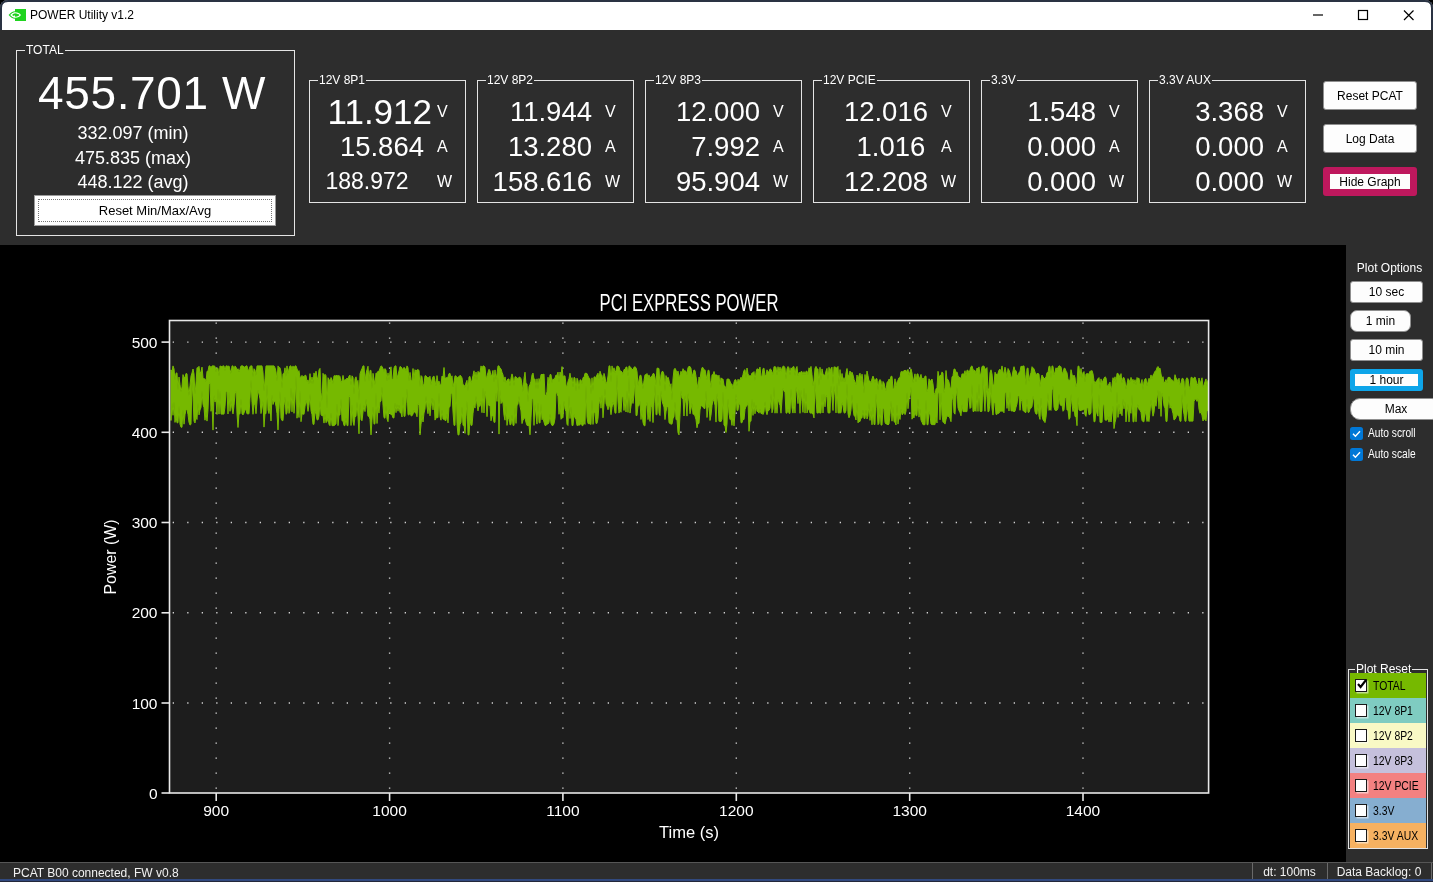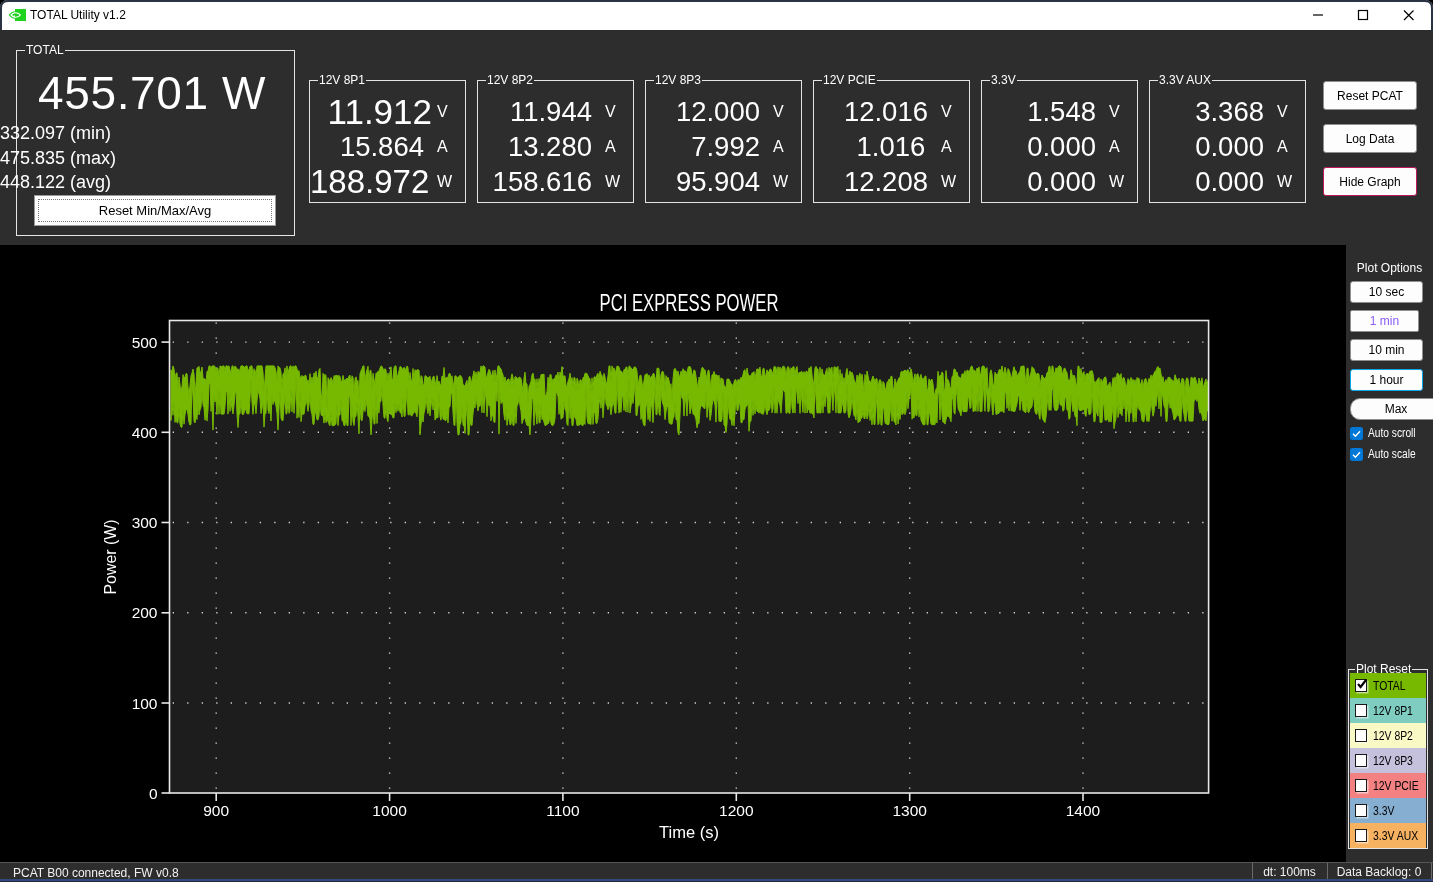--- a/index.html
+++ b/index.html
@@ -4,45 +4,45 @@
 body{width:1433px;height:882px;background:#000;font-family:"Liberation Sans",sans-serif;overflow:hidden;position:relative}
 </style></head><body>
 <div style="position:absolute;left:0;top:0;width:1433px;height:30px;background:#fff;border-radius:8px 8px 0 0;box-shadow:inset 2px 0 0 #2a3343,inset -2px 0 0 #2a3343,inset 0 2px 0 #2a3343"></div>
 <div style="position:absolute;left:0;top:0;width:1433px;height:30px">
 <svg style="position:absolute;left:8px;top:9px" width="18" height="12" viewBox="0 0 18 12">
 <rect x="7" y="0" width="11" height="12" fill="#1fd41f"></rect>
 <path d="M7.3 2.2 C4.5 2.2 2.6 3.8 0.6 6 C2.6 8.2 4.5 9.8 7.3 9.8 C10.4 9.8 12.6 8.7 14.6 6 C12.6 3.3 10.4 2.2 7.3 2.2 Z M7.3 3.6 C9.6 3.6 11.3 4.4 12.6 6 C11.3 7.6 9.6 8.4 7.3 8.4 C5.3 8.4 3.9 7.4 2.6 6 C3.9 4.6 5.3 3.6 7.3 3.6 Z" fill="#1fd41f"></path>
 <path d="M7.3 3.3 C5.1 3.3 3.6 4.5 2.2 6 C3.6 7.5 5.1 8.7 7.3 8.7 C9.9 8.7 11.7 7.7 13 6 C11.7 4.3 9.9 3.3 7.3 3.3 Z M7.3 4.5 C9.1 4.5 10.5 5 11.4 6 C10.5 7 9.1 7.5 7.3 7.5 C5.9 7.5 4.8 6.9 3.9 6 C4.8 5.1 5.9 4.5 7.3 4.5 Z" fill="#fff"></path>
 <path d="M5.2 4.9 C6 4.6 6.7 4.5 7.5 4.6 L7.9 5.4 L9.1 5 C9.8 5.2 10.3 5.5 10.8 6 C9.9 6.9 8.7 7.4 7.3 7.4 L6.6 6.2 L5.5 7 C4.9 6.7 4.5 6.4 4.1 6 C4.4 5.6 4.8 5.2 5.2 4.9 Z" fill="#1fd41f"></path>
 </svg>
-<div style="position:absolute;left:30px;top:8px;font-size:12px;color:#000">TOTAL Utility v1.2</div>
+<div style="position:absolute;left:30px;top:8px;font-size:12px;color:#000">POWER Utility v1.2</div>
 <svg style="position:absolute;left:1308px;top:0" width="125" height="30" viewBox="0 0 125 30">
 <line x1="5" y1="15" x2="15" y2="15" stroke="#000" stroke-width="1.2"></line>
 <rect x="50.5" y="10.5" width="9" height="9" fill="none" stroke="#000" stroke-width="1.2"></rect>
 <path d="M96 10.5 L105.5 20 M105.5 10.5 L96 20" stroke="#000" stroke-width="1.2"></path>
 </svg>
 </div>
 <div style="position:absolute;left:0;top:30px;width:1433px;height:215px;background:#2d2d2d"></div>
 <div style="position:absolute;left:1346px;top:245px;width:87px;height:617px;background:#2d2d2d"></div>
 
 <div style="position:absolute;left:16px;top:50px;width:279px;height:186px;border:1px solid #e4e4e4">
     <span style="position:absolute;left:8px;top:-8px;background:#2d2d2d;padding:0 1px;font-size:12px;color:#fff;line-height:15px;white-space:nowrap">TOTAL</span>
   </div>
 <div style="position:absolute;left:0px;top:70px;width:266px;text-align:right;font-size:46px;line-height:46px;letter-spacing:0.6px;color:#fff">455.701 W</div>
-<div style="position:absolute;left:0px;top:121px;width:266px;text-align:left;font-size:18px;line-height:24.5px;color:#fff">332.097 (min)<br>475.835 (max)<br>448.122 (avg)</div>
+<div style="position:absolute;left:0px;top:121px;width:266px;text-align:center;font-size:18px;line-height:24.5px;color:#fff">332.097 (min)<br>475.835 (max)<br>448.122 (avg)</div>
 <div style="position:absolute;left:34px;top:195px;width:242px;height:31px;background:#fff;border:1px solid #9a9a9a;display:flex;align-items:center;justify-content:center;font-size:13px;color:#000"><div style="position:absolute;left:3px;top:3px;right:3px;bottom:3px;border:1px dotted #777"></div>Reset Min/Max/Avg</div>
 
 <div style="position:absolute;left:309px;top:80px;width:157px;height:123px;border:1px solid #e4e4e4">
     <span style="position:absolute;left:8px;top:-8px;background:#2d2d2d;padding:0 1px;font-size:12px;color:#fff;line-height:15px;white-space:nowrap">12V 8P1</span>
   </div>
 <div style="position:absolute;left:318px;top:98px;width:114px;text-align:right;font-size:35px;line-height:27.5px;color:#fff">11.912</div>
 <div style="position:absolute;left:437px;top:104px;font-size:16px;line-height:16px;color:#fff">V</div>
 <div style="position:absolute;left:310px;top:133px;width:114px;text-align:right;font-size:27.5px;line-height:27.5px;color:#fff">15.864</div>
 <div style="position:absolute;left:437px;top:139px;font-size:16px;line-height:16px;color:#fff">A</div>
-<div style="position:absolute;left:310px;top:168px;width:114px;text-align:center;font-size:33px;line-height:27.5px;color:#fff">188.972</div>
+<div style="position:absolute;left:310px;top:168px;width:114px;text-align:center;font-size:23px;line-height:27.5px;color:#fff">188.972</div>
 <div style="position:absolute;left:437px;top:174px;font-size:16px;line-height:16px;color:#fff">W</div>
 <div style="position:absolute;left:477px;top:80px;width:157px;height:123px;border:1px solid #e4e4e4">
     <span style="position:absolute;left:8px;top:-8px;background:#2d2d2d;padding:0 1px;font-size:12px;color:#fff;line-height:15px;white-space:nowrap">12V 8P2</span>
   </div>
 <div style="position:absolute;left:478px;top:98px;width:114px;text-align:right;font-size:27.5px;line-height:27.5px;color:#fff">11.944</div>
 <div style="position:absolute;left:605px;top:104px;font-size:16px;line-height:16px;color:#fff">V</div>
 <div style="position:absolute;left:478px;top:133px;width:114px;text-align:right;font-size:27.5px;line-height:27.5px;color:#fff">13.280</div>
 <div style="position:absolute;left:605px;top:139px;font-size:16px;line-height:16px;color:#fff">A</div>
 <div style="position:absolute;left:478px;top:168px;width:114px;text-align:right;font-size:27.5px;line-height:27.5px;color:#fff">158.616</div>
 <div style="position:absolute;left:605px;top:174px;font-size:16px;line-height:16px;color:#fff">W</div>
@@ -77,21 +77,21 @@
     <span style="position:absolute;left:8px;top:-8px;background:#2d2d2d;padding:0 1px;font-size:12px;color:#fff;line-height:15px;white-space:nowrap">3.3V AUX</span>
   </div>
 <div style="position:absolute;left:1150px;top:98px;width:114px;text-align:right;font-size:27.5px;line-height:27.5px;color:#fff">3.368</div>
 <div style="position:absolute;left:1277px;top:104px;font-size:16px;line-height:16px;color:#fff">V</div>
 <div style="position:absolute;left:1150px;top:133px;width:114px;text-align:right;font-size:27.5px;line-height:27.5px;color:#fff">0.000</div>
 <div style="position:absolute;left:1277px;top:139px;font-size:16px;line-height:16px;color:#fff">A</div>
 <div style="position:absolute;left:1150px;top:168px;width:114px;text-align:right;font-size:27.5px;line-height:27.5px;color:#fff">0.000</div>
 <div style="position:absolute;left:1277px;top:174px;font-size:16px;line-height:16px;color:#fff">W</div>
 <div style="position:absolute;left:1323px;top:81px;width:94px;height:29px;background:#fdfdfd;border:1px solid #8f8f8f;border-radius:3px;display:flex;align-items:center;justify-content:center;font-size:12px;color:#000">Reset PCAT</div>
 <div style="position:absolute;left:1323px;top:124px;width:94px;height:29px;background:#fdfdfd;border:1px solid #8f8f8f;border-radius:3px;display:flex;align-items:center;justify-content:center;font-size:12px;color:#000">Log Data</div>
-<div style="position:absolute;left:1323px;top:167px;width:94px;height:29px;background:#fdfdfd;border:1px solid #be185d;border-radius:3px;display:flex;align-items:center;justify-content:center;font-size:12px;color:#000">Hide Graph</div>
+<div style="position:absolute;left:1323px;top:167px;width:94px;height:29px;background:#fdfdfd;border:7px solid #be185d;border-radius:3px;display:flex;align-items:center;justify-content:center;font-size:12px;color:#000">Hide Graph</div>
 
 <svg width="1346" height="617" viewBox="0 245 1346 617" style="position:absolute;left:0;top:245px" font-family="Liberation Sans, sans-serif">
     <rect x="169.5" y="320.5" width="1039.1" height="472.5" fill="#1d1d1d" stroke="none"></rect>
     <line x1="171.5" y1="342.1" x2="1208.6" y2="342.1" stroke="#d2d2d2" stroke-width="1.4" stroke-dasharray="1.3 13.2" stroke-dashoffset="-1.2"></line>
     <line x1="171.5" y1="432.3" x2="1208.6" y2="432.3" stroke="#d2d2d2" stroke-width="1.4" stroke-dasharray="1.3 13.2" stroke-dashoffset="-1.2"></line>
     <line x1="171.5" y1="522.5" x2="1208.6" y2="522.5" stroke="#d2d2d2" stroke-width="1.4" stroke-dasharray="1.3 13.2" stroke-dashoffset="-1.2"></line>
     <line x1="171.5" y1="612.8" x2="1208.6" y2="612.8" stroke="#d2d2d2" stroke-width="1.4" stroke-dasharray="1.3 13.2" stroke-dashoffset="-1.2"></line>
     <line x1="171.5" y1="703.0" x2="1208.6" y2="703.0" stroke="#d2d2d2" stroke-width="1.4" stroke-dasharray="1.3 13.2" stroke-dashoffset="-1.2"></line>
     <line x1="216.2" y1="322.5" x2="216.2" y2="793.0" stroke="#d2d2d2" stroke-width="1.4" stroke-dasharray="1.3 13.7"></line>
     <line x1="389.6" y1="322.5" x2="389.6" y2="793.0" stroke="#d2d2d2" stroke-width="1.4" stroke-dasharray="1.3 13.7"></line>
@@ -125,23 +125,23 @@
     <text x="736.3" y="816" text-anchor="middle" font-size="15.5" fill="#ffffff">1200</text>
     <text x="909.7" y="816" text-anchor="middle" font-size="15.5" fill="#ffffff">1300</text>
     <text x="1083.0" y="816" text-anchor="middle" font-size="15.5" fill="#ffffff">1400</text>
     <text x="689" y="311" text-anchor="middle" font-size="23.5" textLength="179" lengthAdjust="spacingAndGlyphs" fill="#ffffff">PCI EXPRESS POWER</text>
     <text x="689" y="838" text-anchor="middle" font-size="16.5" textLength="60" lengthAdjust="spacingAndGlyphs" fill="#ffffff">Time (s)</text>
     <text x="116" y="557" text-anchor="middle" font-size="16.5" textLength="75" lengthAdjust="spacingAndGlyphs" fill="#ffffff" transform="rotate(-90 116 557)">Power (W)</text>
   </svg>
 
 <div style="position:absolute;left:1346px;top:261px;width:87px;text-align:center;font-size:12px;color:#fff">Plot Options</div>
 <div style="position:absolute;left:1350px;top:281.0px;width:73px;height:22px;background:#fdfdfd;border:1px solid #8f8f8f;border-radius:3px;display:flex;align-items:center;justify-content:center;font-size:12px;color:#000">10 sec</div>
-<div style="position:absolute;left:1350px;top:310.2px;width:69px;height:22px;background:#fdfdfd;border:1px solid #8f8f8f;border-radius:2px;display:flex;align-items:center;justify-content:center;font-size:12px;color:#8b5cf6">1 min</div>
+<div style="position:absolute;left:1350px;top:310.2px;width:61px;height:22px;background:#fdfdfd;border:1px solid #8f8f8f;border-radius:7px;display:flex;align-items:center;justify-content:center;font-size:12px;color:#000000">1 min</div>
 <div style="position:absolute;left:1350px;top:339.4px;width:73px;height:22px;background:#fdfdfd;border:1px solid #8f8f8f;border-radius:3px;display:flex;align-items:center;justify-content:center;font-size:12px;color:#000">10 min</div>
-<div style="position:absolute;left:1350px;top:368.6px;width:73px;height:22px;background:#fdfdfd;border:1px solid #0ea5e9;border-radius:3px;display:flex;align-items:center;justify-content:center;font-size:12px;color:#000">1 hour</div>
+<div style="position:absolute;left:1350px;top:368.6px;width:73px;height:22px;background:#fdfdfd;border:5px solid #0ea5e9;border-radius:3px;display:flex;align-items:center;justify-content:center;font-size:12px;color:#000">1 hour</div>
 <div style="position:absolute;left:1350px;top:397.8px;width:92px;height:22px;background:#fdfdfd;border:1px solid #8f8f8f;border-radius:10px;display:flex;align-items:center;justify-content:center;font-size:12px;color:#000">Max</div>
 <div style="position:absolute;left:1350px;top:427px;width:13px;height:13px;background:#0078d7;border-radius:2.5px;"></div>
 <svg style="position:absolute;left:1350px;top:427px" width="13" height="13" viewBox="0 0 13 13">
     <path d="M3 6.7 L5.4 9.2 L10 4.2" stroke="#fff" stroke-width="1.4" fill="none"></path>
   </svg>
 <div style="position:absolute;left:1368px;top:426px;font-size:12px;color:#fff;line-height:15px;white-space:nowrap;transform:scaleX(0.85);transform-origin:0 50%">Auto scroll</div>
 <div style="position:absolute;left:1350px;top:448px;width:13px;height:13px;background:#0078d7;border-radius:2.5px;"></div>
 <svg style="position:absolute;left:1350px;top:448px" width="13" height="13" viewBox="0 0 13 13">
     <path d="M3 6.7 L5.4 9.2 L10 4.2" stroke="#fff" stroke-width="1.4" fill="none"></path>
   </svg>

